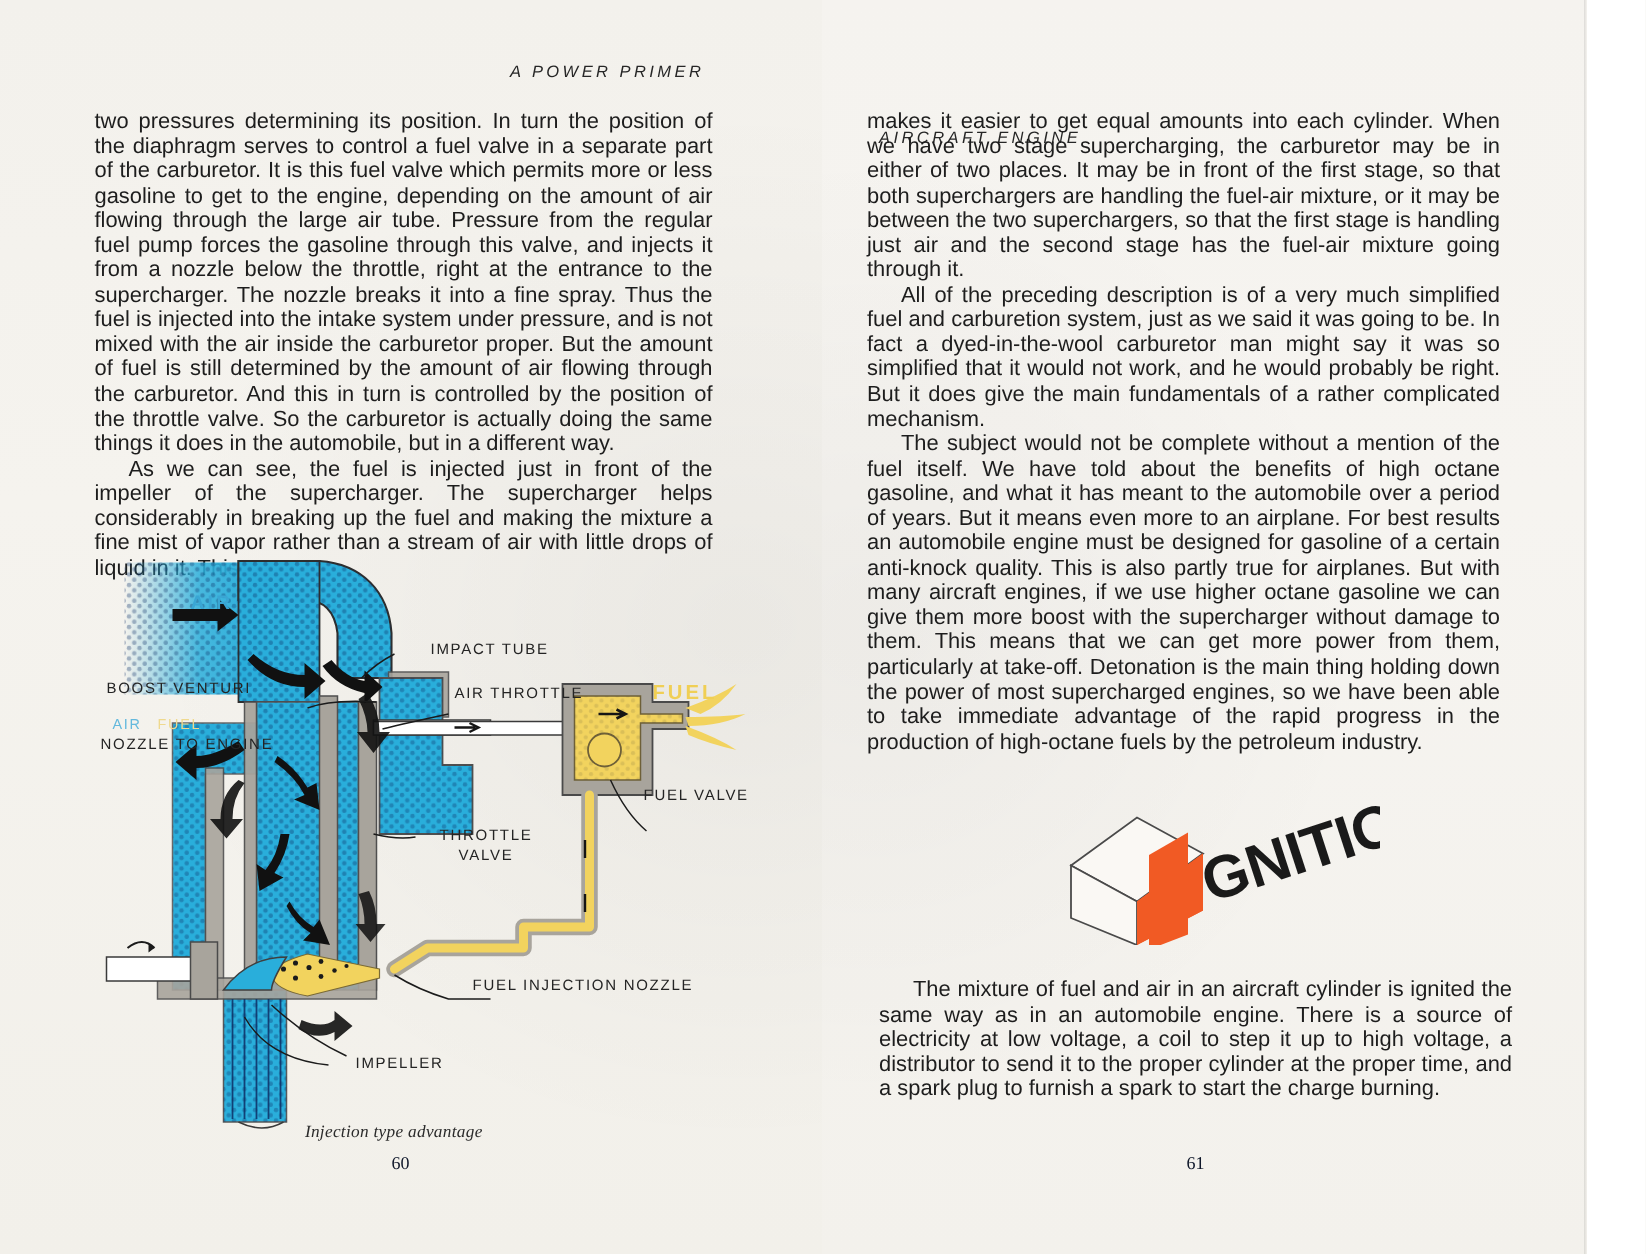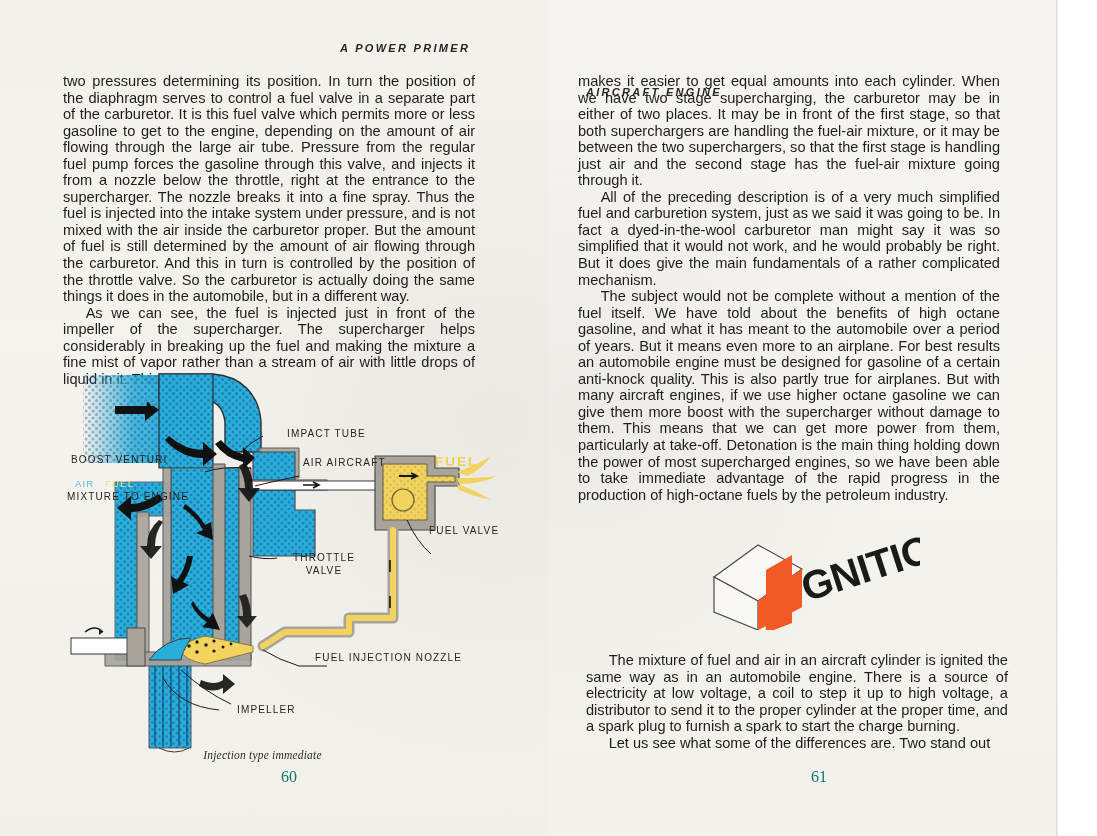--- a/index.html
+++ b/index.html
@@ -26,21 +26,21 @@
       linear-gradient(180deg,#f5f3ef 0%,#f6f4f0 40%,#f3f1ec 100%);
   }
   #right-margin{position:absolute;left:1058px;top:0;width:39px;height:836px;background:#ffffff;}
   #page-edge{position:absolute;left:1056px;top:0;width:2px;height:836px;
     background:linear-gradient(90deg,rgba(0,0,0,.10),rgba(0,0,0,0));}
 
   
   .runhead{
     position:absolute;
     font-family:"Liberation Sans", sans-serif;
-    font-weight:bold;font-style:italic;
+    font-weight:normal;font-style:italic;
     font-size:11px;letter-spacing:2.3px;
     color:#262626;
     white-space:nowrap;
   }
   #head-left{left:340px;top:42px;}
   #head-right{left:586px;top:42px;margin-top:44px;}
 
   
   .col{
     position:absolute;
@@ -55,22 +55,22 @@
   #col-left{left:63px;top:73px;width:412px;}
   #col-right{left:578px;top:73px;width:422px;}
   .col p{margin:0;}
   .col p.ind{text-indent:1.55em;}
   .col p + p{margin-top:0;}
 
   
   .folio{
     position:absolute;
     font-family:"Liberation Serif", serif;
-    font-size:16px;color:#0f766e;
-    width:60px;text-align:right;
+    font-size:12px;color:#0f172a;
+    width:60px;text-align:center;
   }
   #folio-left{left:237px;top:768px;}
   #folio-right{left:767px;top:768px;}
 
   
   #fig-caption{
     position:absolute;left:150px;top:749px;width:225px;
     text-align:center;
     font-family:"Liberation Serif", serif;
     font-style:italic;font-size:11.5px;color:#2b2b2b;
@@ -141,21 +141,20 @@
       </g>
 
       <g transform="rotate(-18 108 78)">
         <text x="104" y="86" font-family="'Liberation Sans', sans-serif" font-size="40" font-weight="bold" letter-spacing="-0.5" fill="#1a1a1a">GNITION</text>
       </g>
     </svg>
   </div>
 
   <div class="col" id="col-right-bottom" style="position:absolute;left:586px;top:652px;width:422px;">
     <p class="ind">The mixture of fuel and air in an aircraft cylinder is ignited the same way as in an automobile engine. There is a source of electricity at low voltage, a coil to step it up to high voltage, a distributor to send it to the proper cylinder at the proper time, and a spark plug to furnish a spark to start the charge burning.</p>
-    <p class="ind">Let us see what some of the differences are. Two stand out</p>
   </div>
 
   <div id="figure">
     <svg width="460" height="400" viewBox="0 0 460 400">
       <defs>
         <pattern id="dots" width="7" height="7" patternUnits="userSpaceOnUse">
           <circle cx="2" cy="2" r="1.5" fill="#0d2f66"></circle>
           <circle cx="5.5" cy="5.5" r="1.5" fill="#0d2f66"></circle>
         </pattern>
         <pattern id="dotsY" width="7" height="7" patternUnits="userSpaceOnUse">
@@ -295,38 +294,38 @@
         <path d="M100,318 q16,28 56,32"></path>
       </g>
     </svg>
 
     <div class="diaglabel blue" style="left:64px;top:36px;">AIR</div>
 
     <div class="diaglabel" style="left:8px;top:94px;">BOOST VENTURI</div>
 
     <div class="diaglabel blue-sm" style="left:12px;top:118px;">AIR</div>
     <div class="diaglabel yellow-sm" style="left:42px;top:118px;">FUEL</div>
-    <div class="diaglabel" style="left:4px;top:131px;">MIXTURE TO ENGINE</div>
+    <div class="diaglabel" style="left:4px;top:131px;">NOZZLE TO ENGINE</div>
 
     <div class="diaglabel" style="left:224px;top:68px;">IMPACT TUBE</div>
 
-    <div class="diaglabel" style="left:240px;top:97px;">AIR AIRCRAFT</div>
+    <div class="diaglabel" style="left:240px;top:97px;">AIR THROTTLE</div>
 
     <div class="diaglabel yellow" style="left:372px;top:96px;">FUEL</div>
 
     <div class="diaglabel" style="left:330px;top:165px;padding-left:36px;">FUEL VALVE</div>
 
     <div class="diaglabel ctr" style="left:222px;top:192px;width:78px;">
       <span>THROTTLE</span><br>
       <span>VALVE</span>
     </div>
 
     <div class="diaglabel" style="left:252px;top:292px;">FUEL INJECTION NOZZLE</div>
 
     <div class="diaglabel" style="left:174px;top:344px;">IMPELLER</div>
   </div>
 
-  <div id="fig-caption">Injection type immediate</div>
+  <div id="fig-caption">Injection type advantage</div>
 
   <div class="folio" id="folio-left">60</div>
   <div class="folio" id="folio-right">61</div>
 
 </div>
 
 </body></html>

